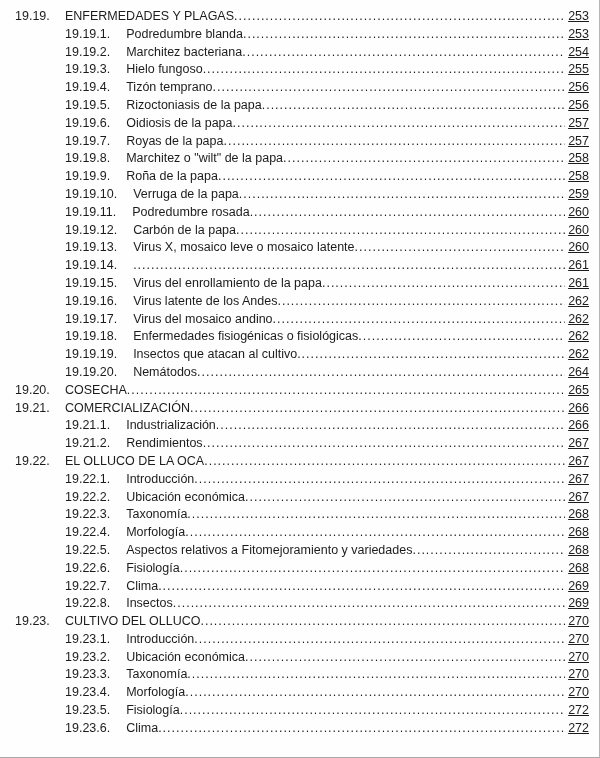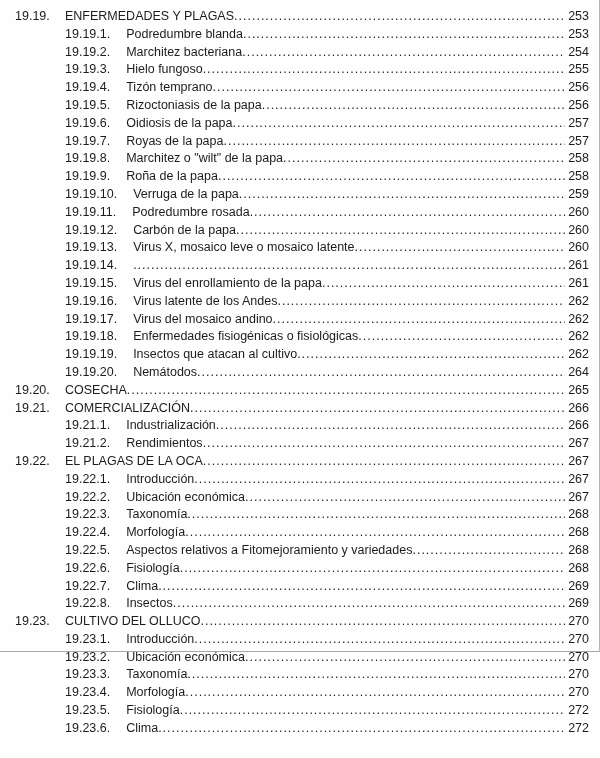--- a/index.html
+++ b/index.html
@@ -10,21 +10,21 @@
   body {
     width: 600px;
     height: 758px;
     overflow: hidden;
     font-family: "Liberation Sans", "DejaVu Sans", sans-serif;
     color: #1c1c1c;
   }
   .page {
     box-sizing: border-box;
     width: 600px;
-    height: 652px;
+    height: 758px;
     padding: 8px 10px 0 15px;
     border-right: 1px solid #b5b5b5;
     border-bottom: 1px solid #a8a8a8;
     background: #fefefe;
   }
   .toc {
     width: 100%;
   }
   .row {
     display: flex;
@@ -55,20 +55,21 @@
     min-width: 8px;
   }
   .row .dots::after {
     content: "........................................................................................................................................................................................................................";
     letter-spacing: 1px;
   }
   .row .page-num {
     flex: 0 0 auto;
     text-align: right;
     min-width: 24px;
+    text-decoration: underline;
   }
 </style>
 </head>
 <body>
 
 <div class="page">
   <div class="toc" id="toc">
   <div class="row level-0">
     <span class="num">19.19.</span>
     <span class="title">ENFERMEDADES Y PLAGAS</span>
@@ -238,21 +239,21 @@
 
   <div class="row level-1">
     <span class="num">19.21.2.</span>
     <span class="title">Rendimientos</span>
     <span class="dots"></span>
     <span class="page-num">267</span>
   </div>
 
   <div class="row level-0">
     <span class="num">19.22.</span>
-    <span class="title">EL PLAGAS DE LA OCA</span>
+    <span class="title">EL OLLUCO DE LA OCA</span>
     <span class="dots"></span>
     <span class="page-num">267</span>
   </div>
 
   <div class="row level-1">
     <span class="num">19.22.1.</span>
     <span class="title">Introducción</span>
     <span class="dots"></span>
     <span class="page-num">267</span>
   </div>

